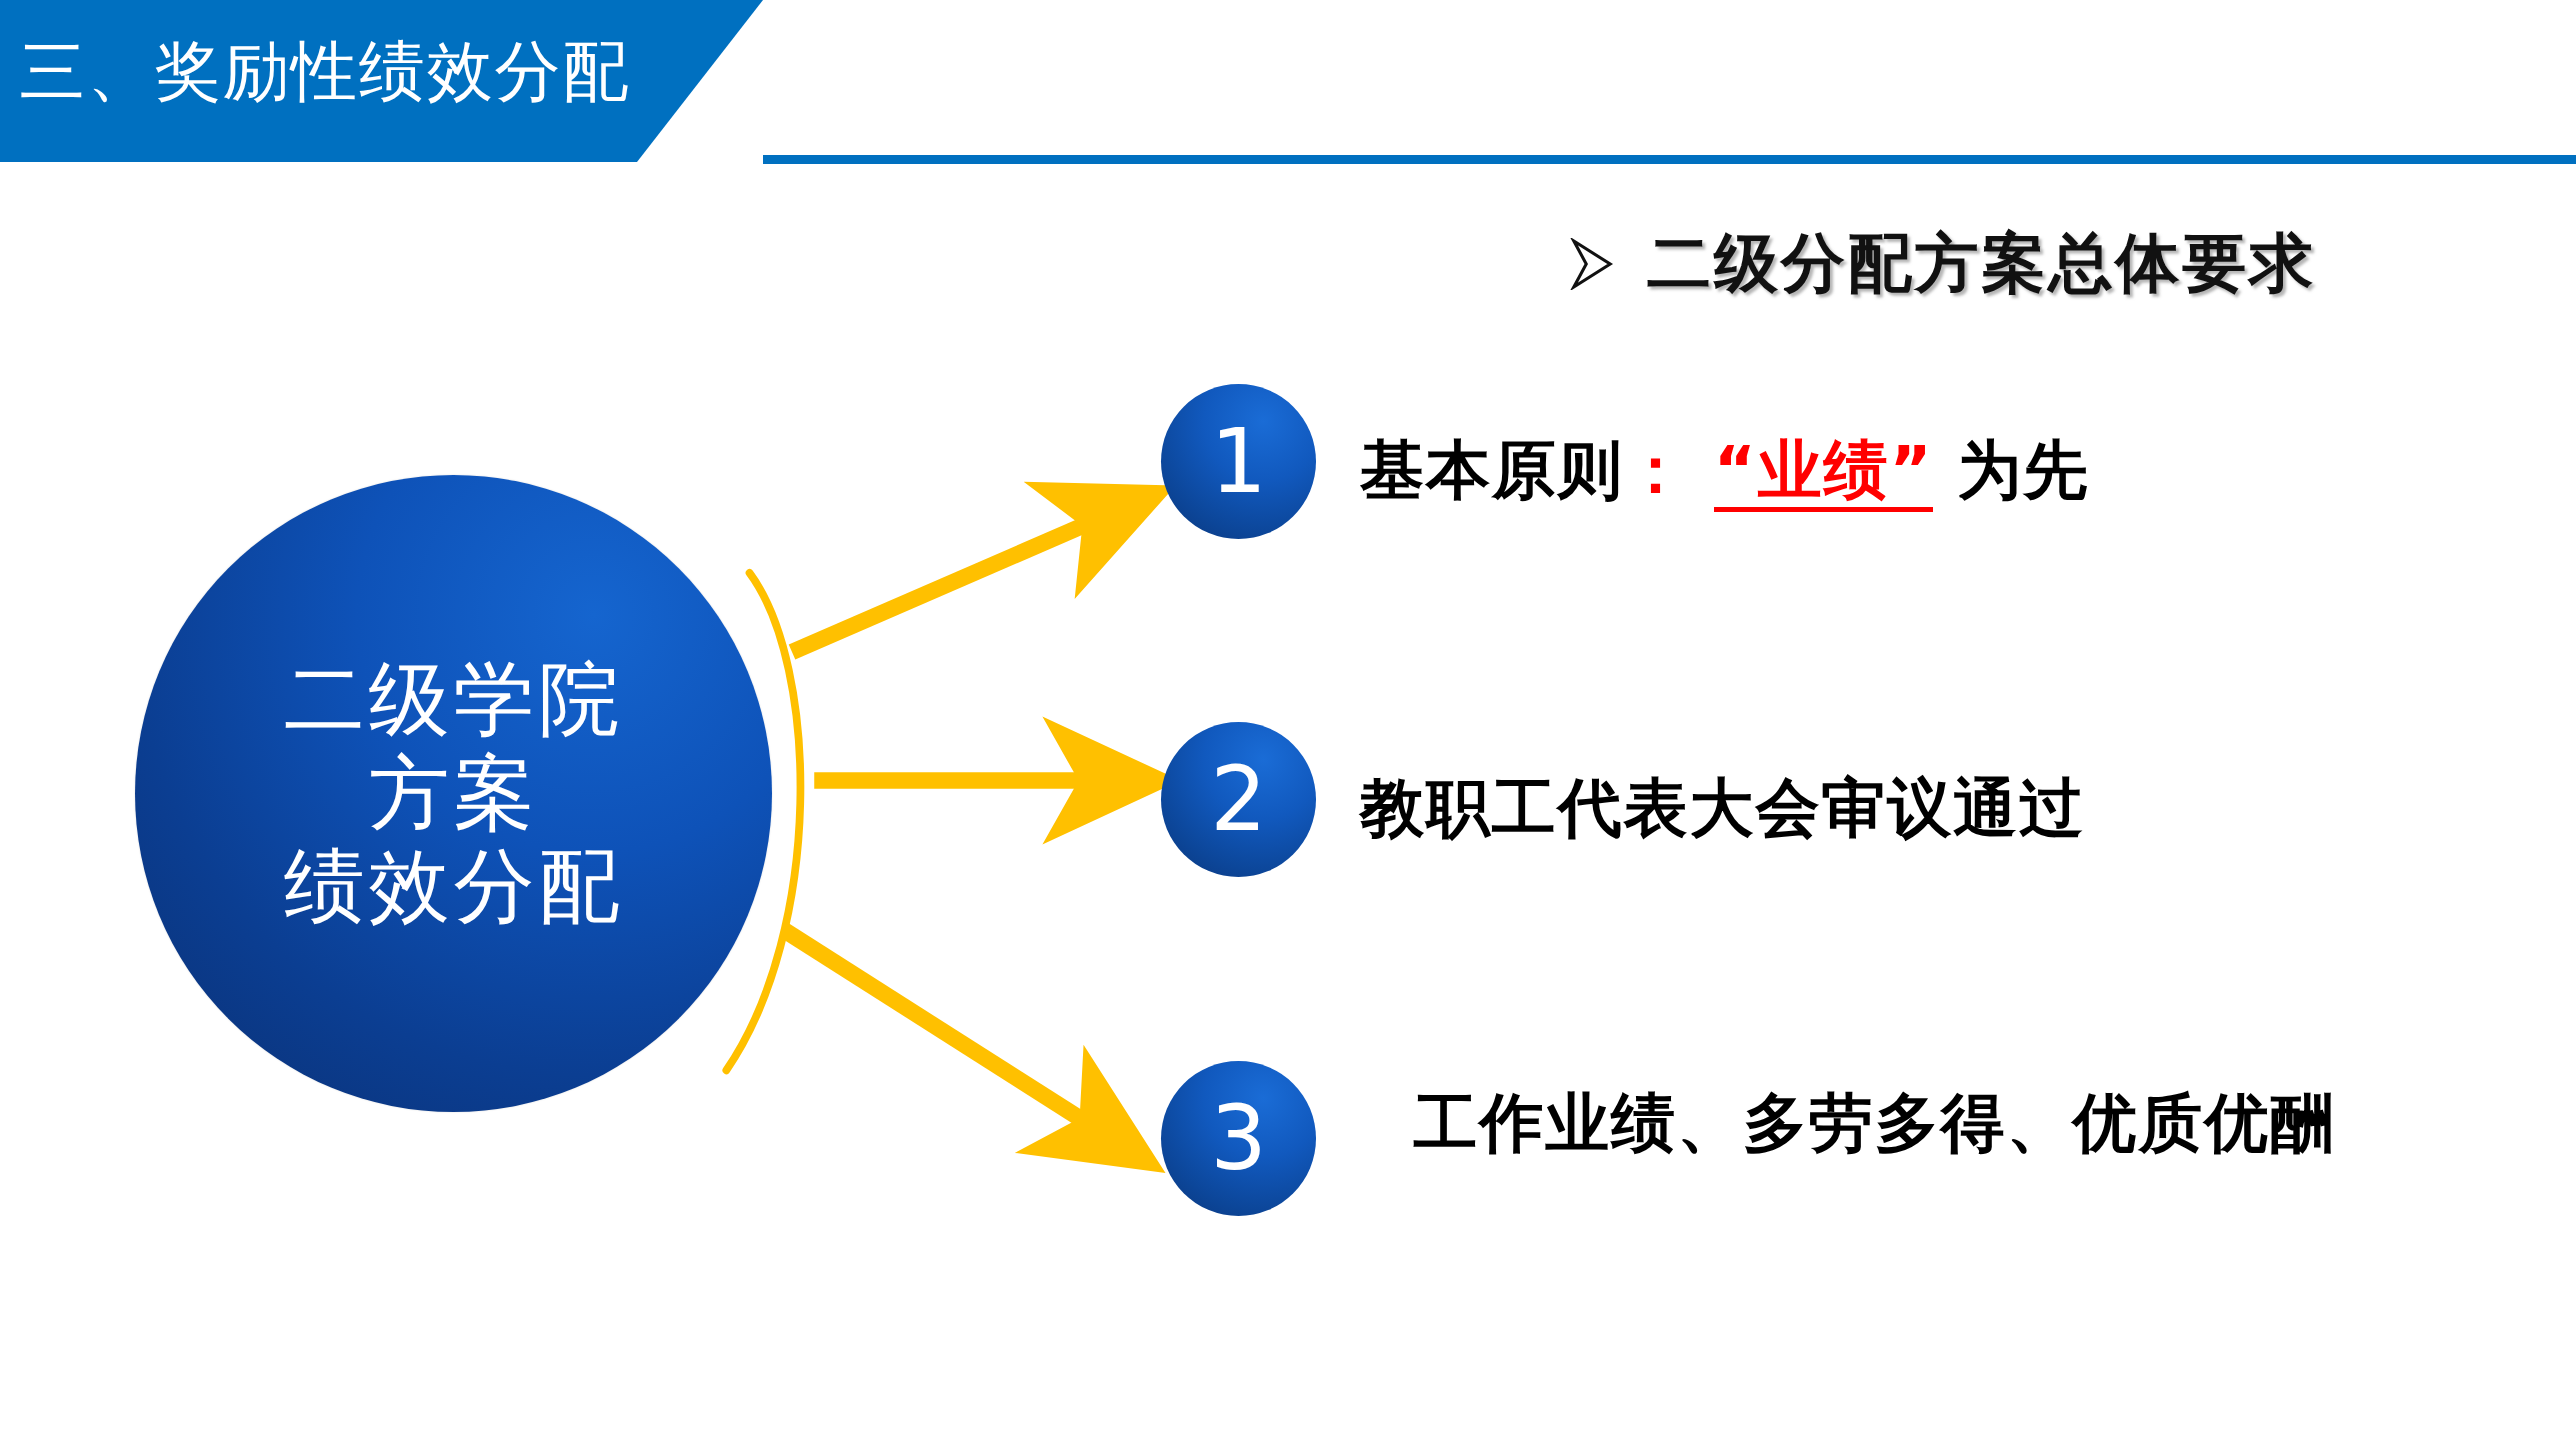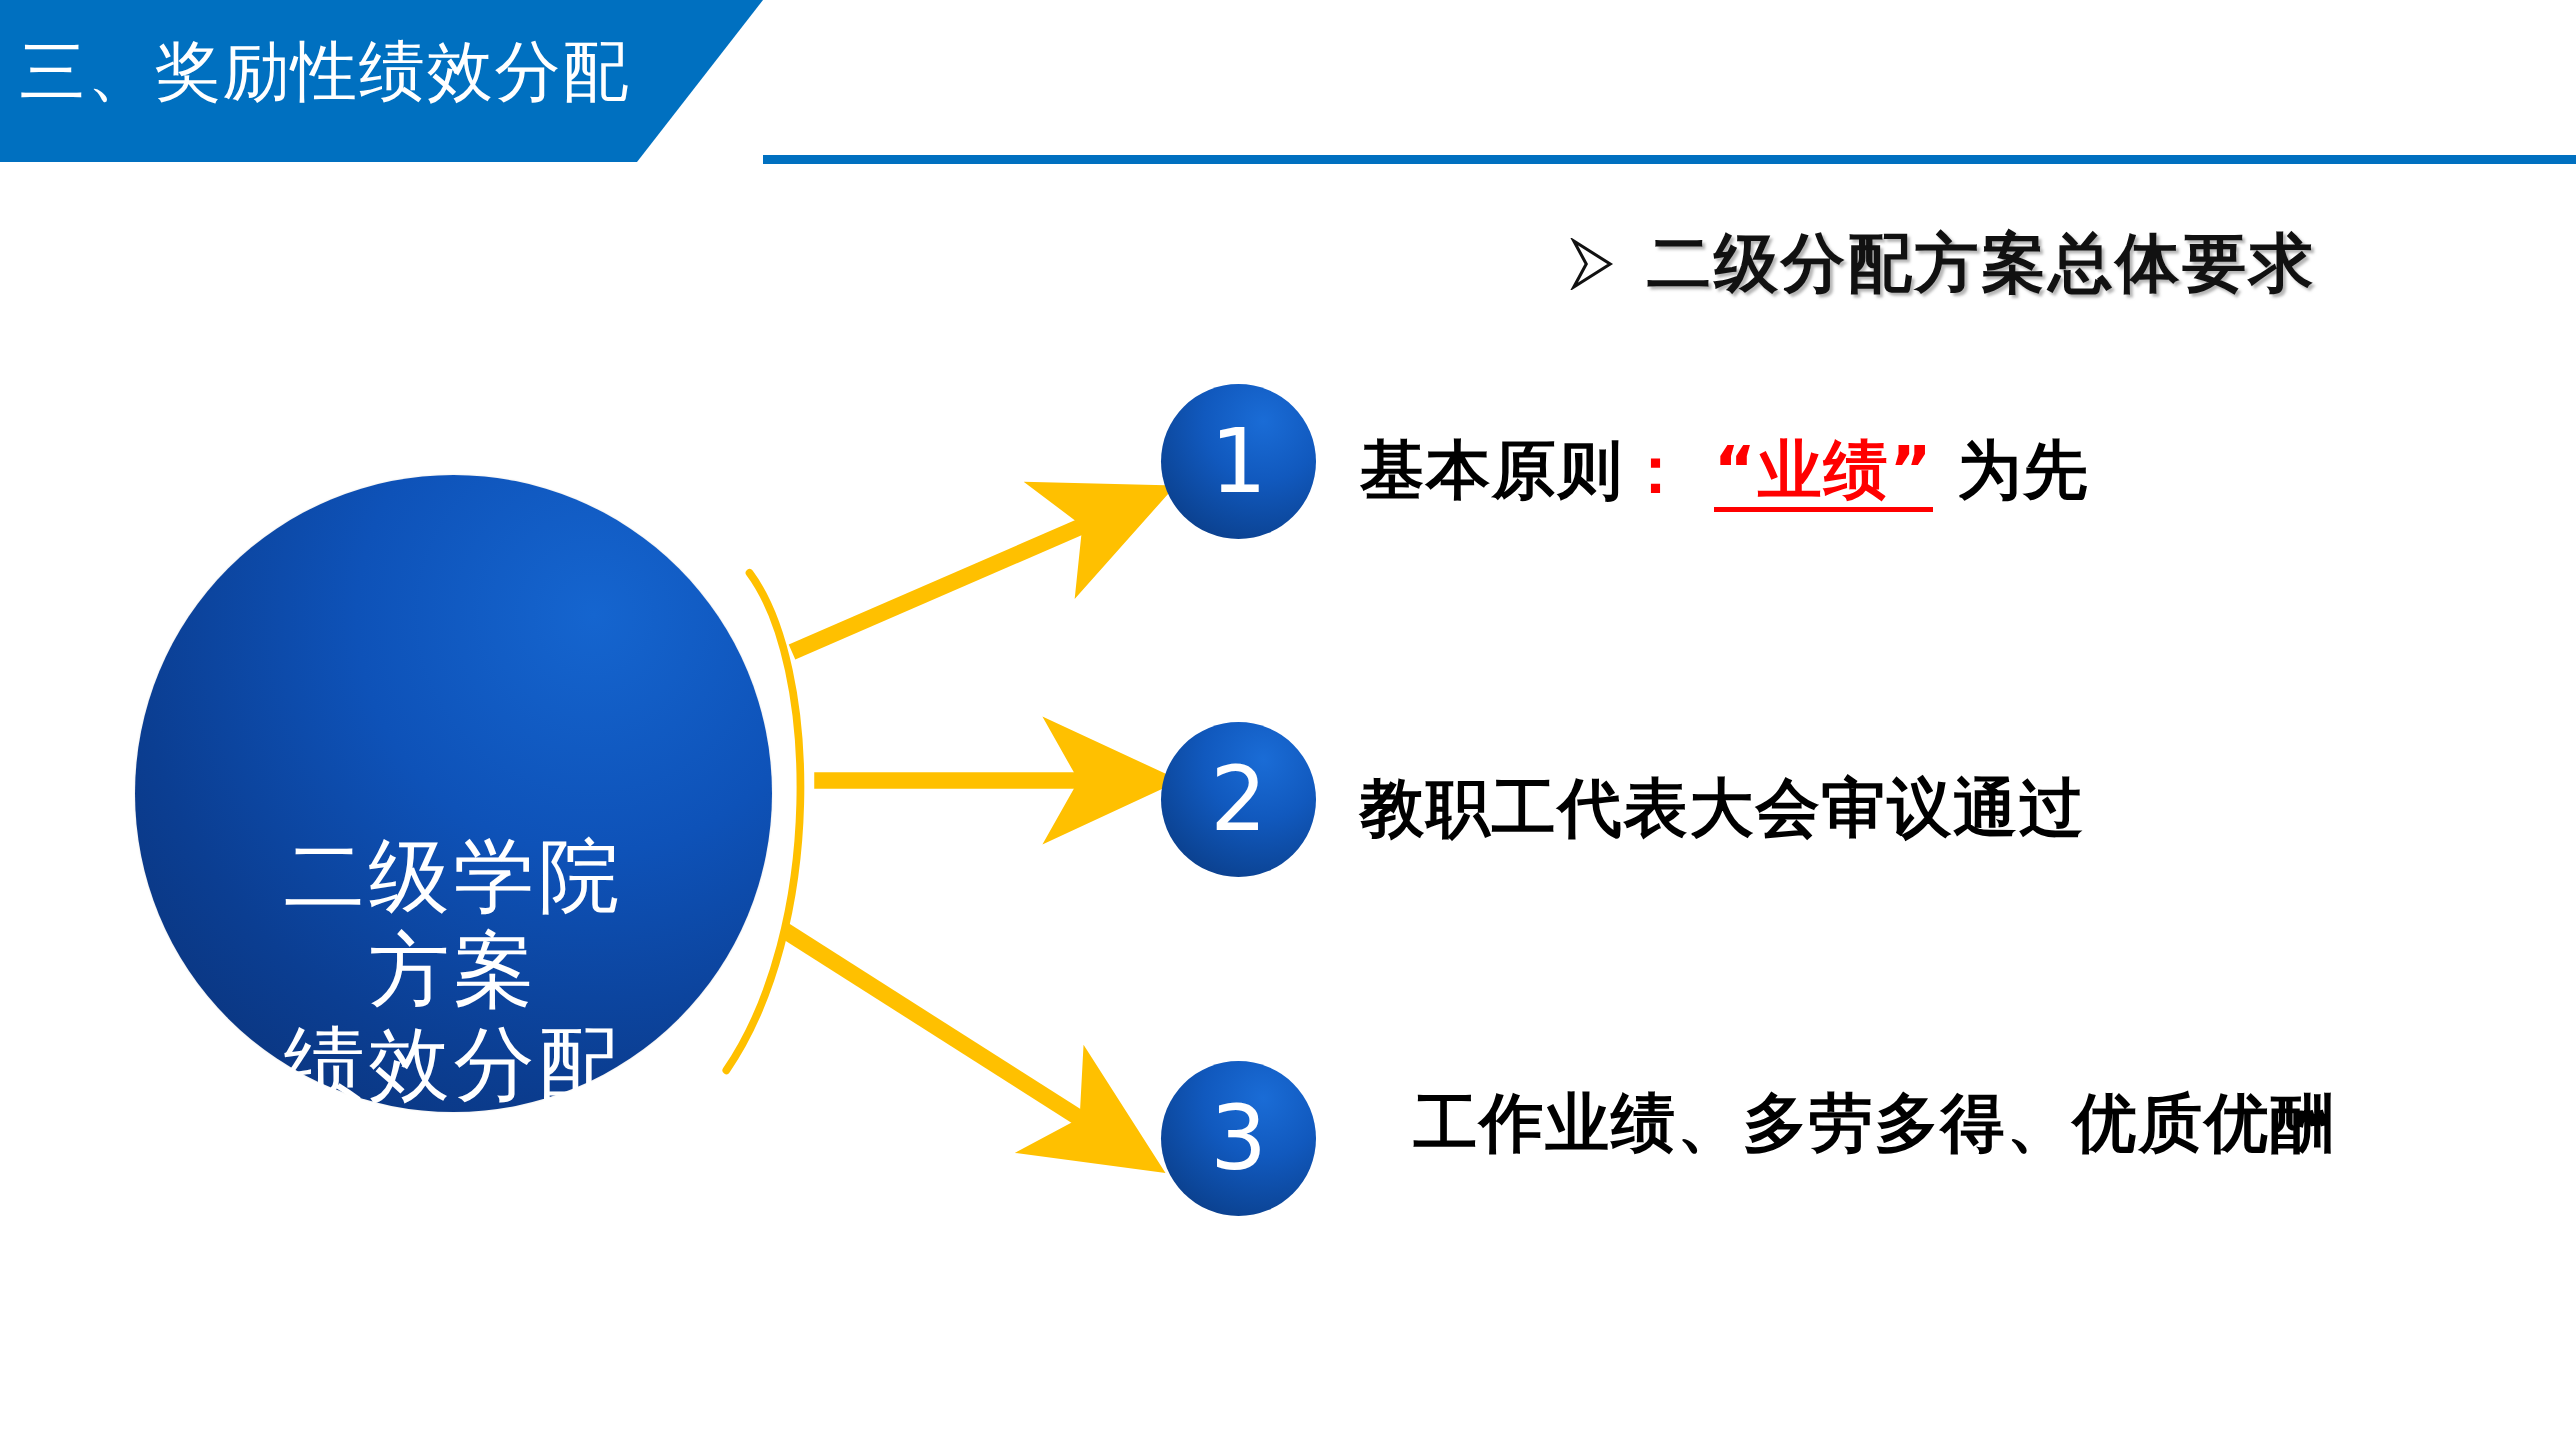--- a/index.html
+++ b/index.html
@@ -46,21 +46,21 @@
     text-shadow:2.9px 2.9px 2.9px rgba(120,120,120,.55);
     font-family:Liberation Serif, serif;
   }
 
   
   .hub{
     position:absolute;left:135px;top:475px;width:637px;height:637px;
     border-radius:50%;
     background:radial-gradient(circle at 72% 22%, #1565CF 0%, #0E52B8 35%, #0B3E92 68%, #0A2F72 100%);
     box-shadow:0 0 1.9px rgba(0,0,0,.15);
-    display:flex;flex-direction:column;align-items:center;justify-content:flex-end;
+    display:flex;flex-direction:column;align-items:center;justify-content:center;
   }
   .hub-line{
     color:#ffffff;font-size:81px;line-height:1.16;font-weight:400;letter-spacing:3.9px;
     white-space:nowrap;
   }
 
   
   .connectors{position:absolute;left:0;top:0;width:2576px;height:1450px;pointer-events:none;}
 
   

